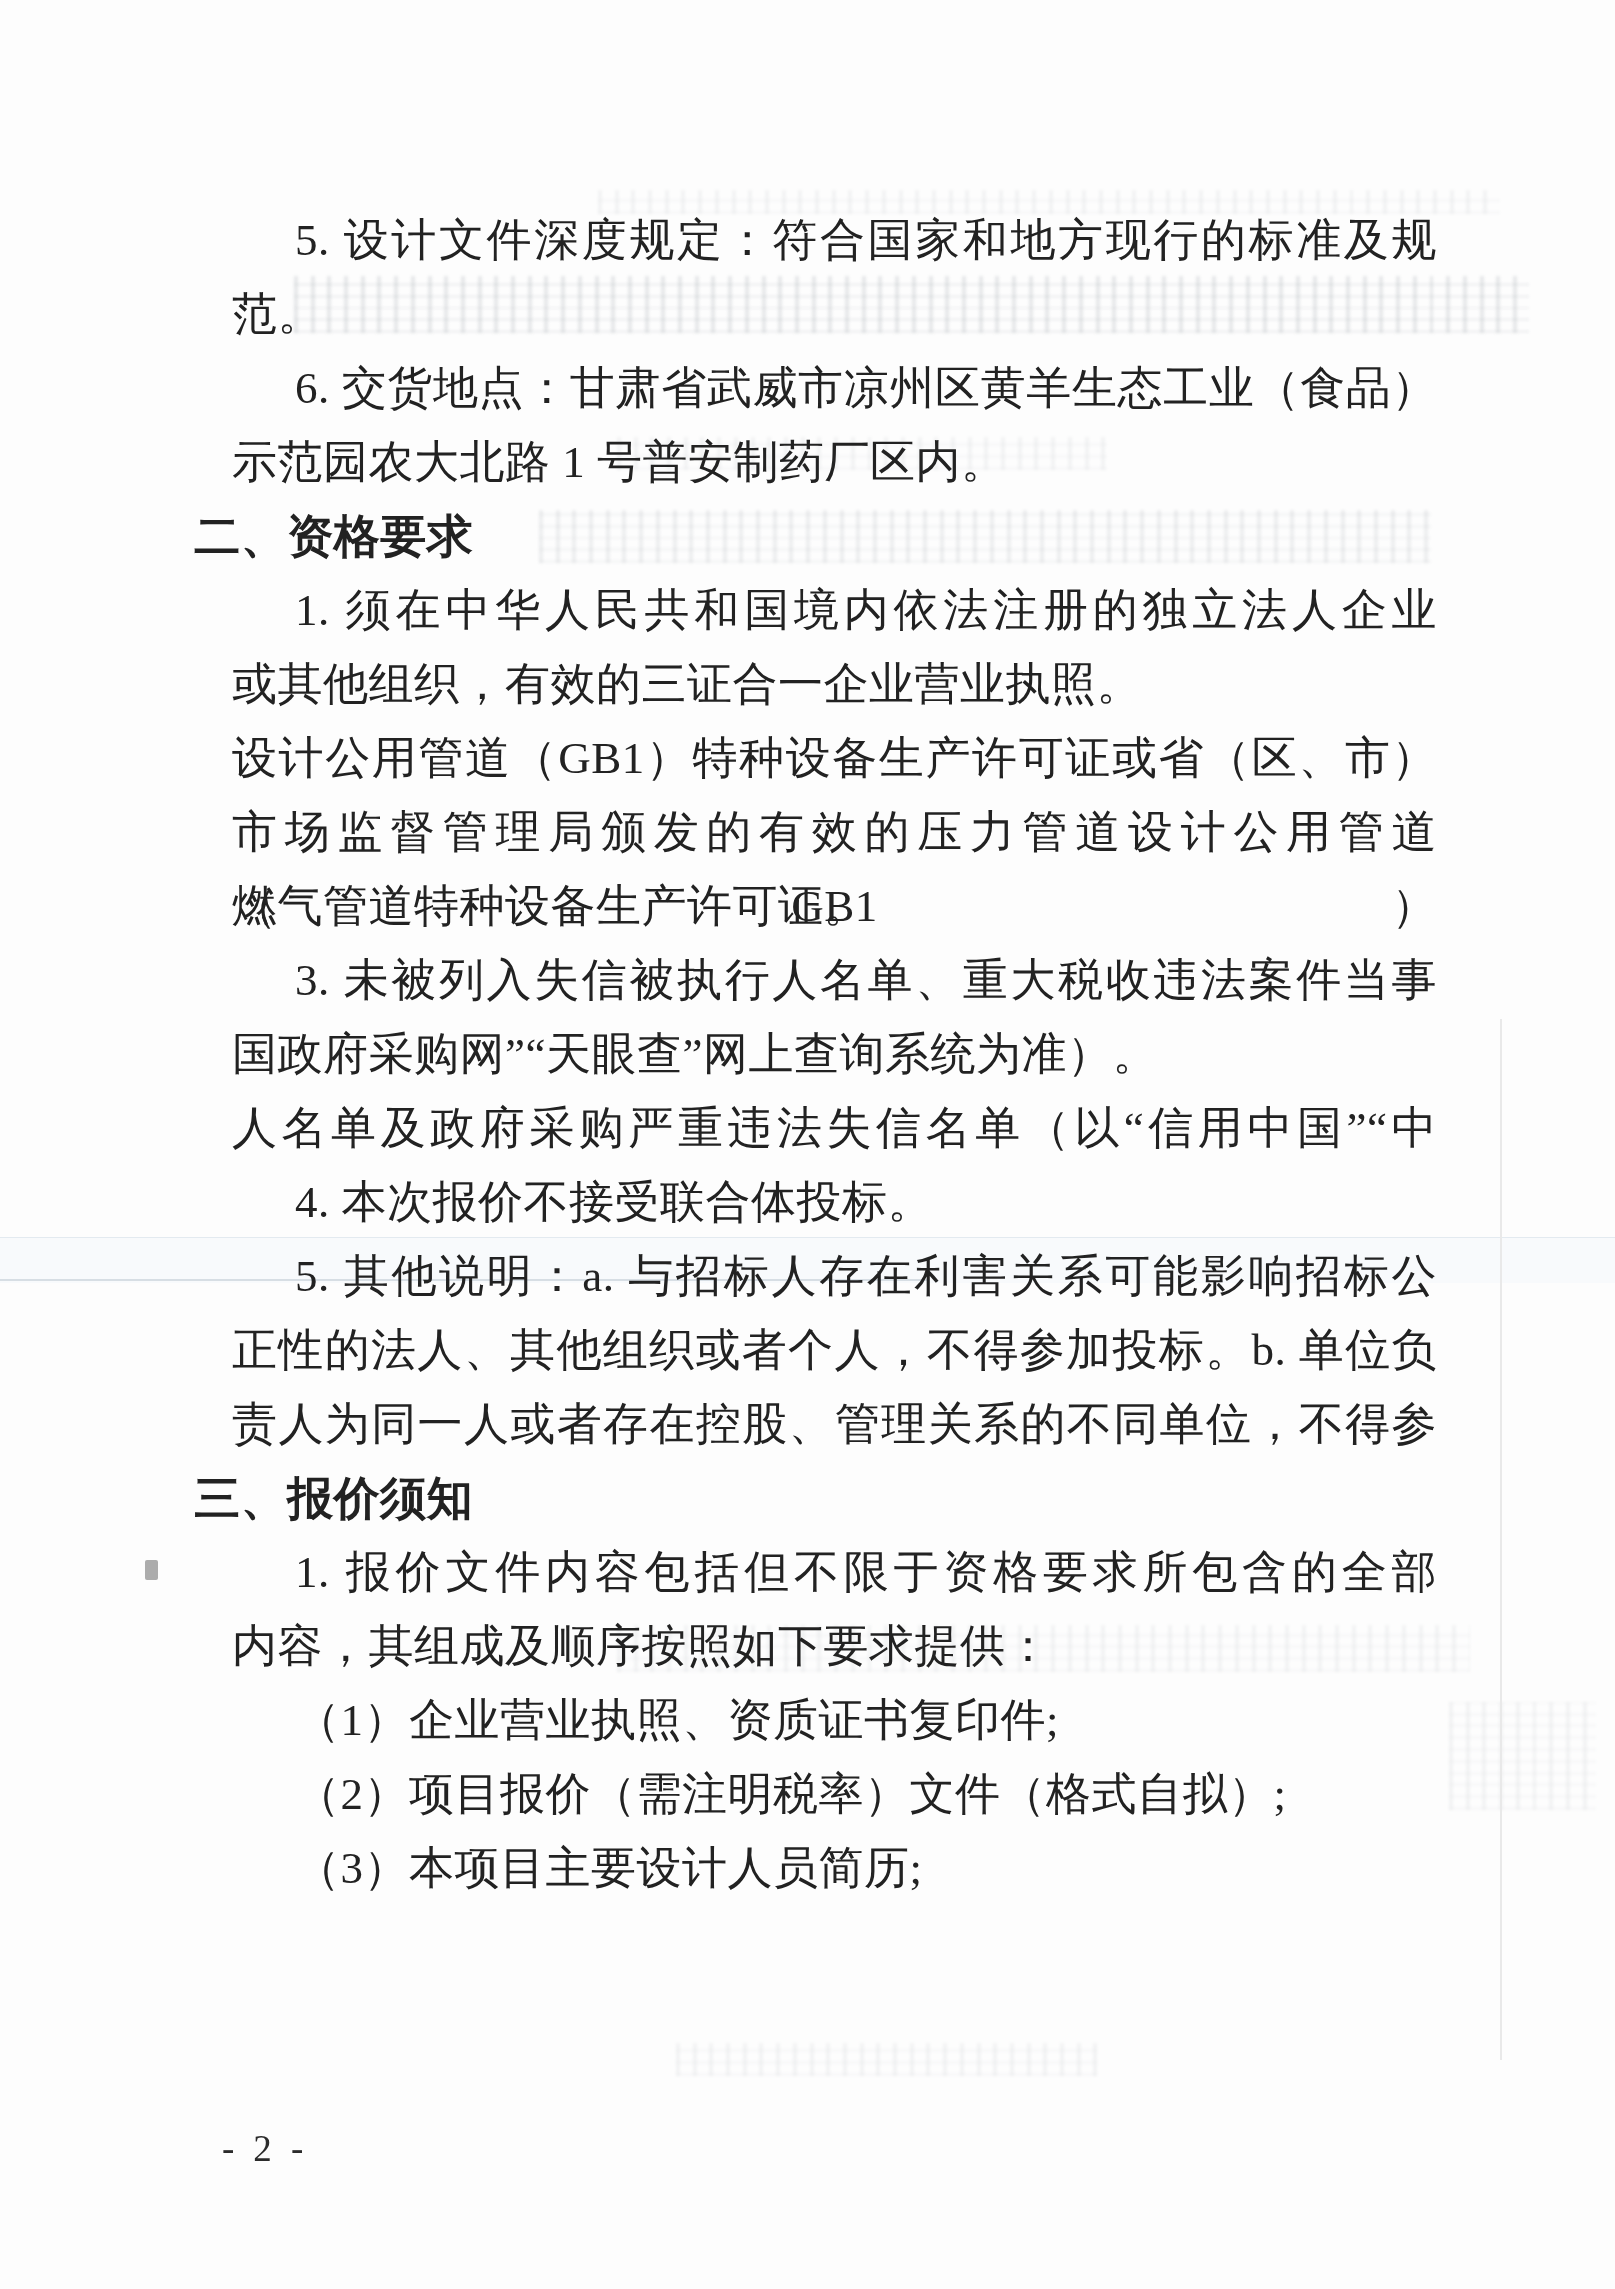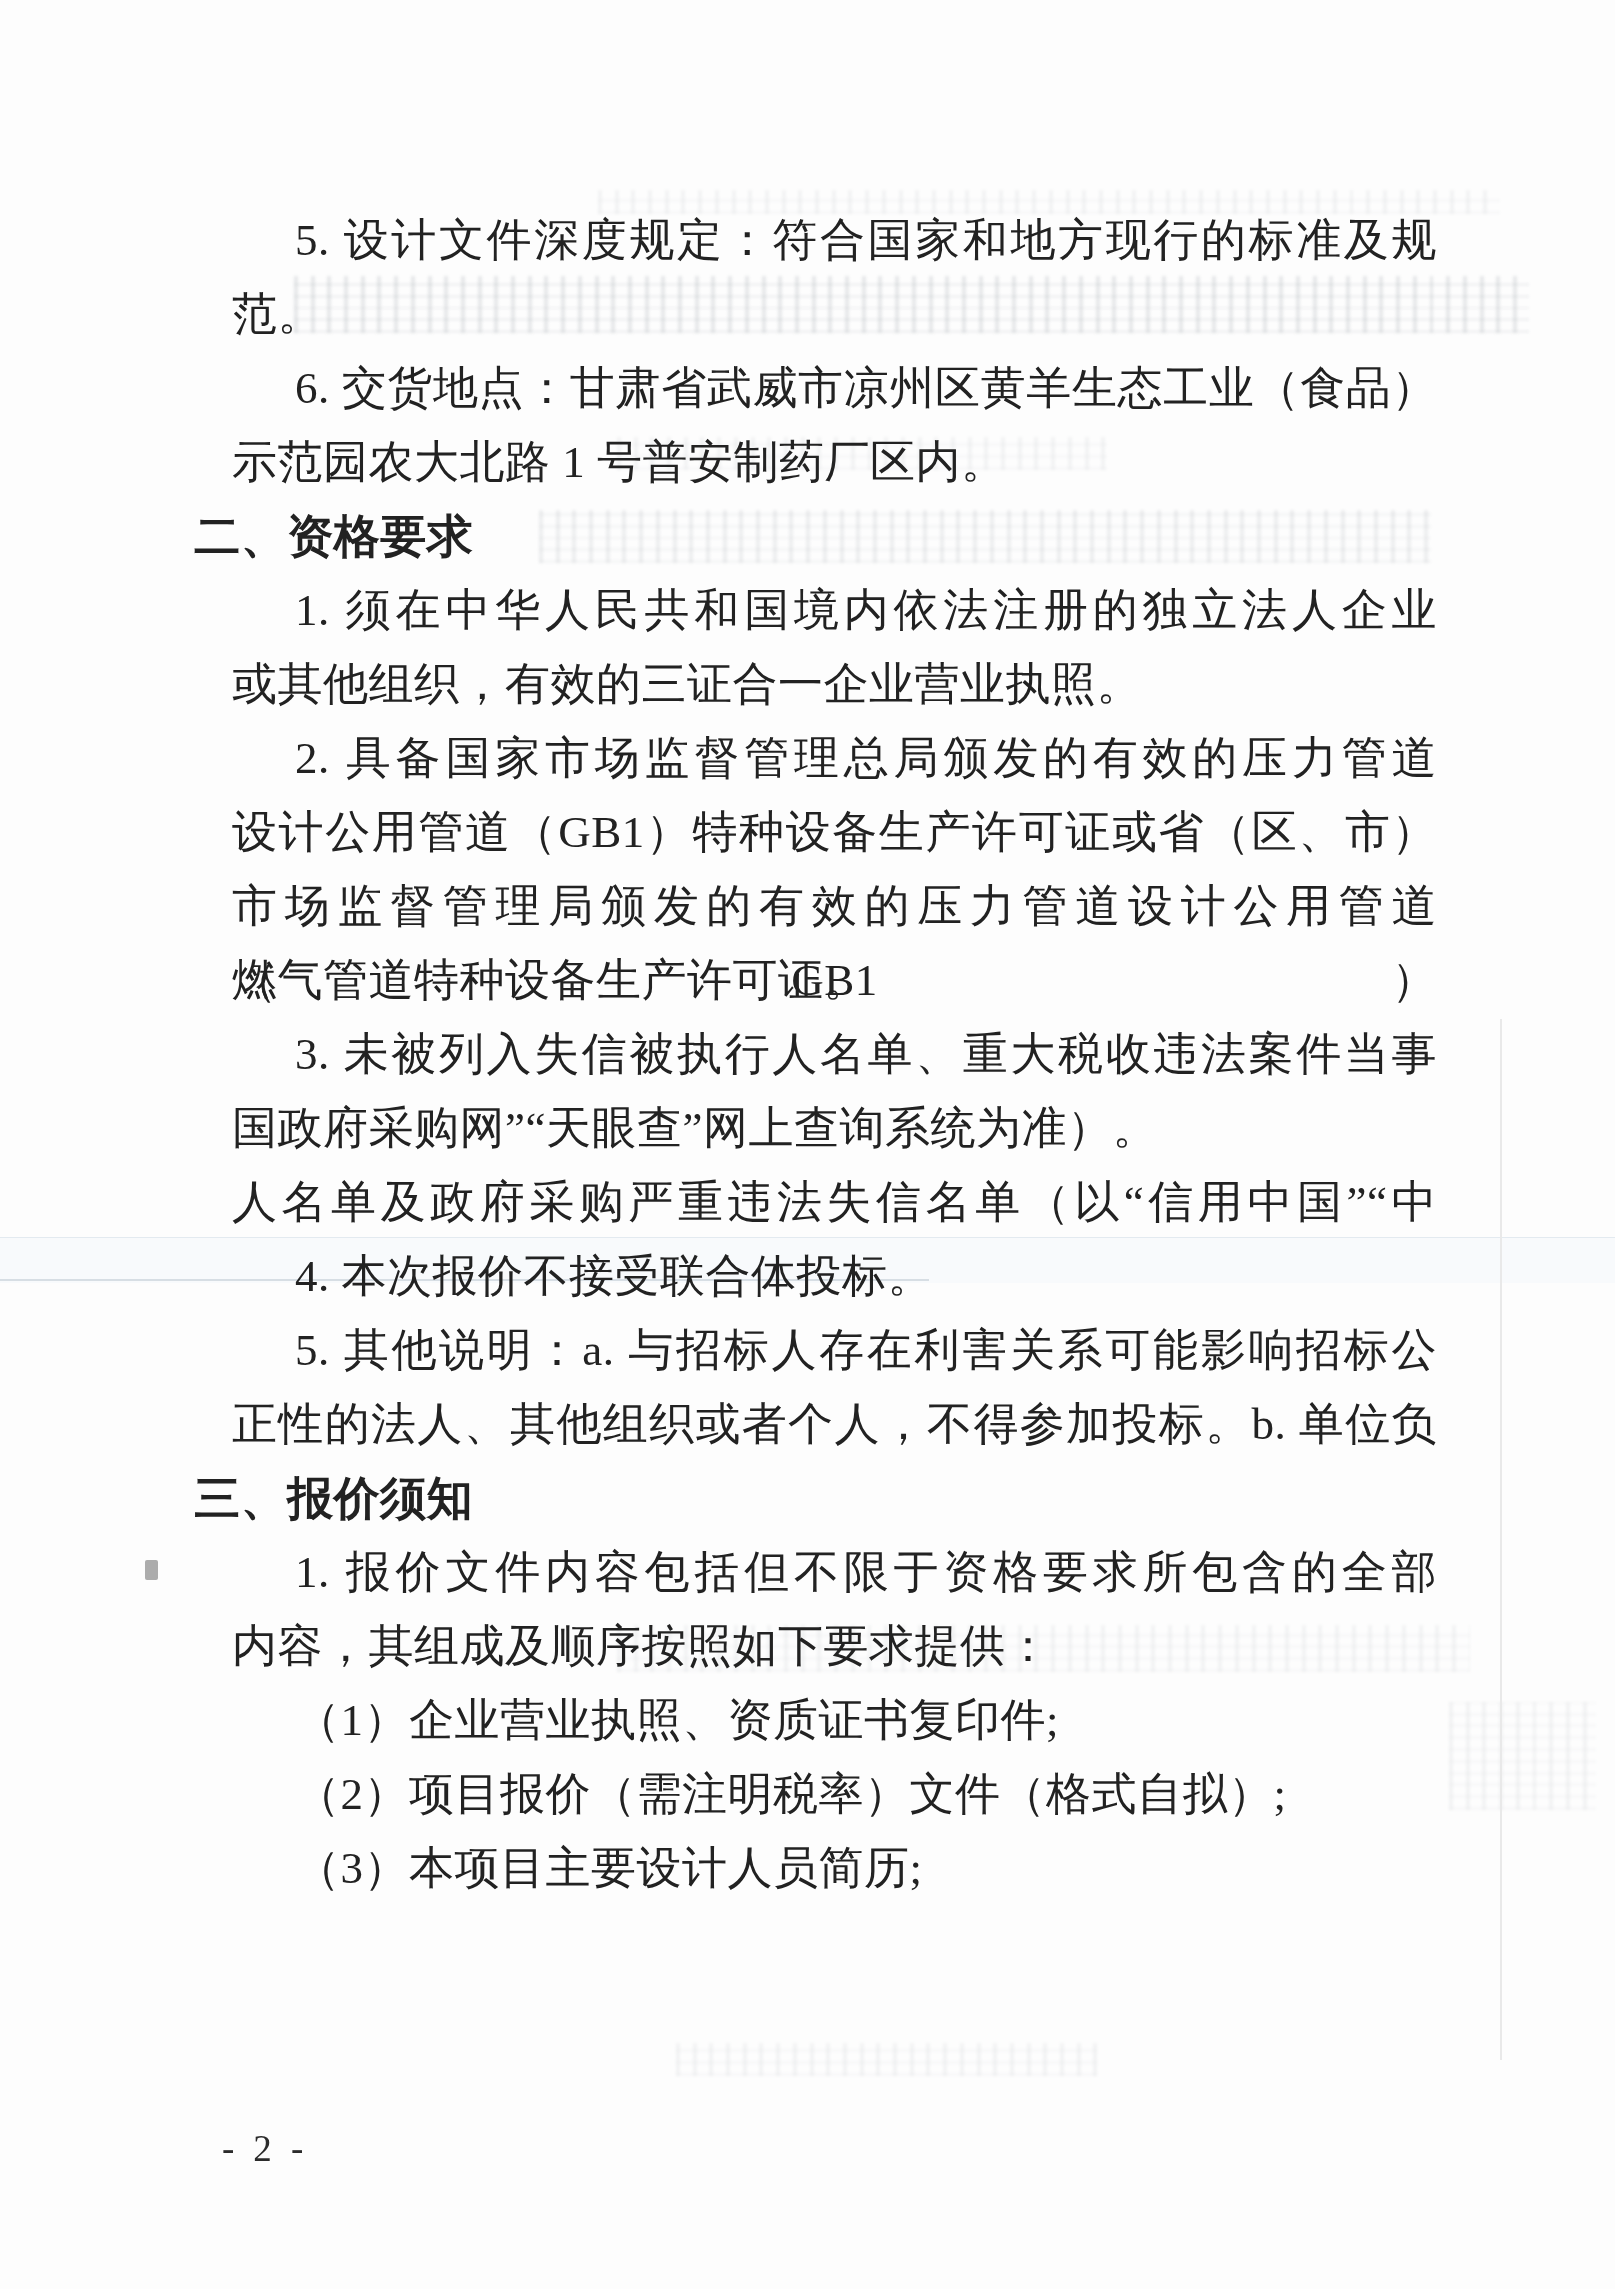--- a/index.html
+++ b/index.html
@@ -103,30 +103,30 @@
   <div class="speck"></div>
 
   <div class="content">
       <div class="line body indent justify">5. 设计文件深度规定：符合国家和地方现行的标准及规</div>
       <div class="line body">范。</div>
       <div class="line body indent justify">6. 交货地点：甘肃省武威市凉州区黄羊生态工业（食品）</div>
       <div class="line body">示范园农大北路 1 号普安制药厂区内。</div>
       <div class="line heading">二、资格要求</div>
       <div class="line body indent justify">1. 须在中华人民共和国境内依法注册的独立法人企业</div>
       <div class="line body">或其他组织，有效的三证合一企业营业执照。</div>
-      <div class="line body indent justify">2. 具备国家市场监督管理总局颁发的有效的压力管道</div>
       <div class="line body justify">设计公用管道（GB1）特种设备生产许可证或省（区、市）</div>
       <div class="line body justify">市场监督管理局颁发的有效的压力管道设计公用管道（GB1）</div>
       <div class="line body">燃气管道特种设备生产许可证。</div>
       <div class="line body indent justify">3. 未被列入失信被执行人名单、重大税收违法案件当事</div>
       <div class="line body">国政府采购网”“天眼查”网上查询系统为准）。</div>
       <div class="line body justify">人名单及政府采购严重违法失信名单（以“信用中国”“中</div>
       <div class="line body indent">4. 本次报价不接受联合体投标。</div>
       <div class="line body indent justify">5. 其他说明：a. 与招标人存在利害关系可能影响招标公</div>
       <div class="line body justify">正性的法人、其他组织或者个人，不得参加投标。b. 单位负</div>
+      <div class="line body justify">责人为同一人或者存在控股、管理关系的不同单位，不得参</div>
       <div class="line heading">三、报价须知</div>
       <div class="line body indent justify">1. 报价文件内容包括但不限于资格要求所包含的全部</div>
       <div class="line body">内容，其组成及顺序按照如下要求提供：</div>
       <div class="line body indent">（1）企业营业执照、资质证书复印件;</div>
       <div class="line body indent">（2）项目报价（需注明税率）文件（格式自拟）;</div>
       <div class="line body indent">（3）本项目主要设计人员简历;</div>
     </div>
 
   <div class="footer-page-number">- 2 -</div>
 </div>

